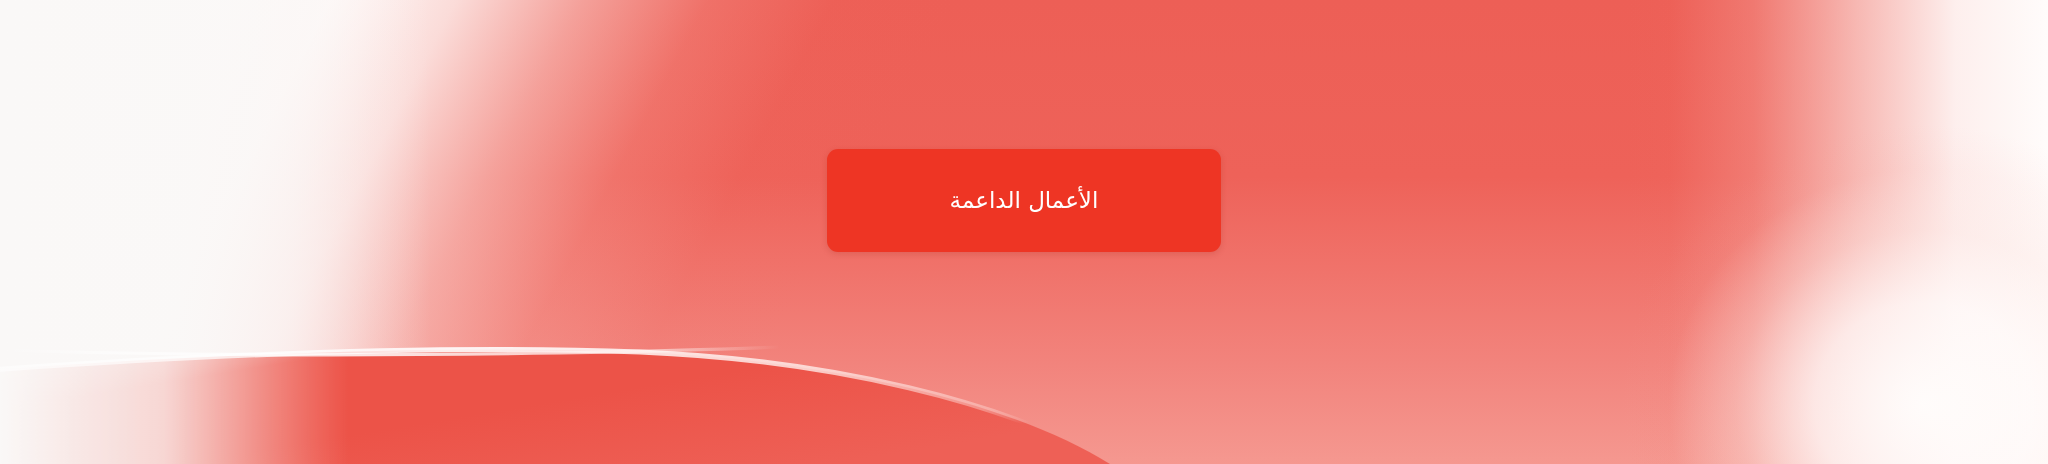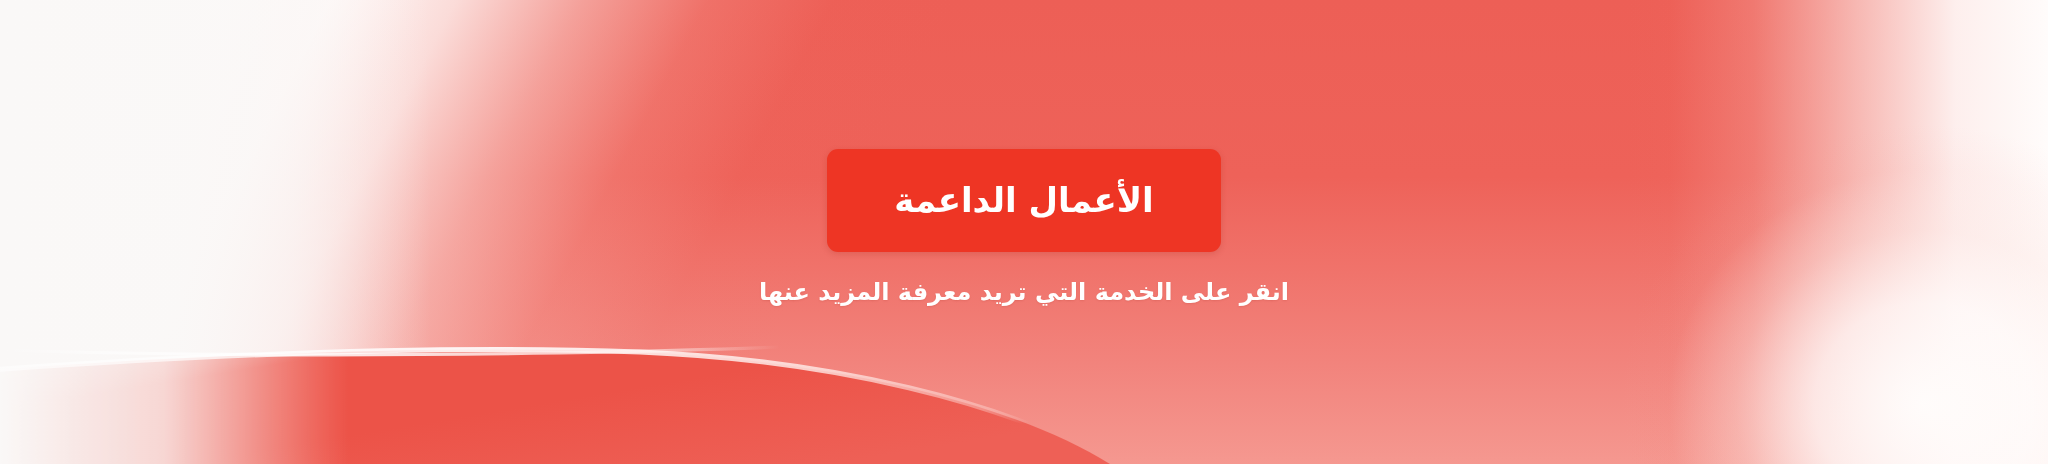--- a/index.html
+++ b/index.html
@@ -156,22 +156,22 @@
     height: 103px;
     box-sizing: border-box;
     background: #ee3524;
     border: none;
     border-radius: 11px;
     box-shadow: 0 2px 6px rgba(150, 30, 18, 0.18);
     cursor: pointer;
     padding: 0 24px;
     color: #ffffff;
     font-family: "DejaVu Sans", "Liberation Sans", sans-serif;
-    font-size: 34px;
-    font-weight: 700;
+    font-size: 23px;
+    font-weight: 400;
     line-height: 1.1;
     letter-spacing: 0;
     white-space: nowrap;
     direction: rtl;
   }
 
   .cta-label {
     display: block;
   }
 
@@ -251,17 +251,16 @@
       <path d="M 0,14 C 160,19 360,20 560,17 C 660,15 730,13 780,11" fill="none" stroke="url(#streakGrad)" stroke-width="3.2" stroke-linecap="round"></path>
     </svg>
   </div>
 
   <div class="content">
 
     <button class="cta-button">
       <span class="cta-label">الأعمال الداعمة</span>
     </button>
 
-    <div class="subtitle">انقر على الخدمة التي تريد معرفة المزيد عنها</div>
 
   </div>
 
 </div>
 
 </body></html>

